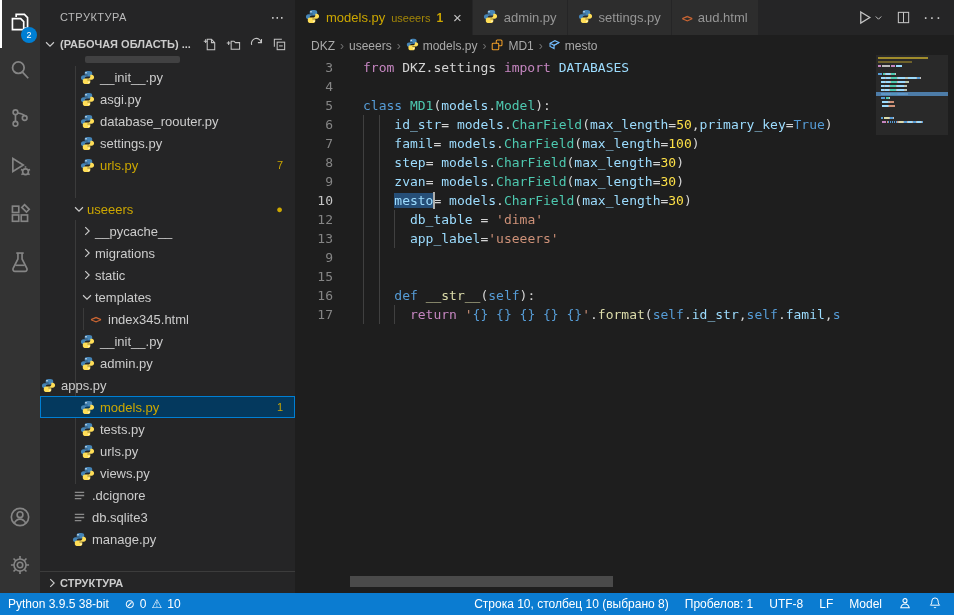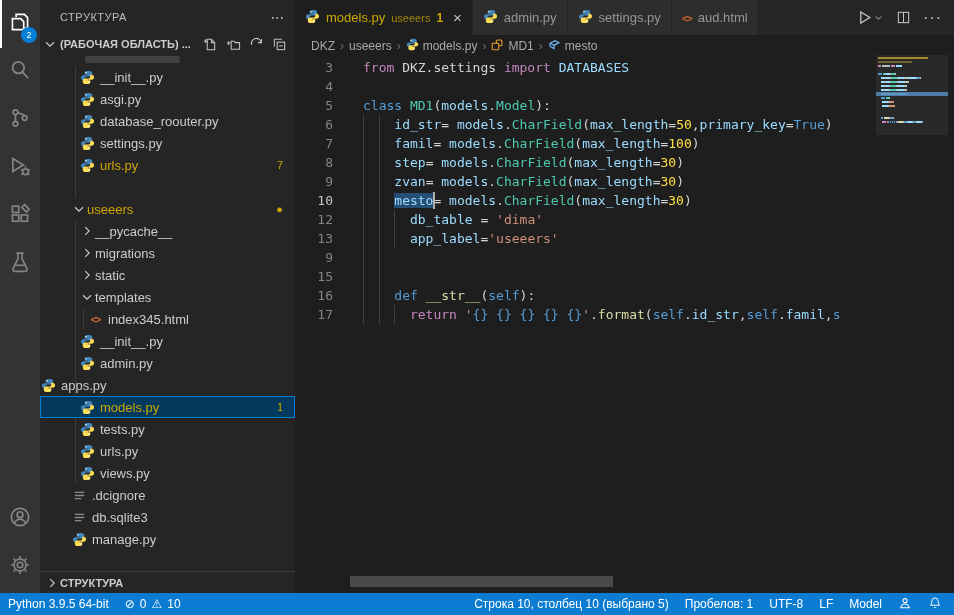--- a/index.html
+++ b/index.html
@@ -702,31 +702,31 @@
         <i style="width: 4px; background: rgb(156, 220, 254);"></i>
         <i style="width: 1px; background: rgb(189, 189, 189);"></i>
         <i style="width: 1px; background: rgb(86, 156, 214);"></i>
       </div>
     </div>
   <div class="hscroll"></div>
 </div>
 
 <div class="statusbar" id="statusbar">
     <div class="sbi">
-      <span>Python 3.9.5 64-bit</span>
+      <span>Python 3.9.5 38-bit</span>
     </div>
     <div class="sbi">
       <span class="glyph">⊘</span>
       <span>0</span>
       <span class="glyph">⚠</span>
       <span>10</span>
     </div>
     <div class="sb-right">
       <div class="sbi">
-        <span>Строка 10, столбец 10 (выбрано 5)</span>
+        <span>Строка 10, столбец 10 (выбрано 8)</span>
       </div>
       <div class="sbi">
         <span>Пробелов: 1</span>
       </div>
       <div class="sbi">
         <span>UTF-8</span>
       </div>
       <div class="sbi">
         <span>LF</span>
       </div>

